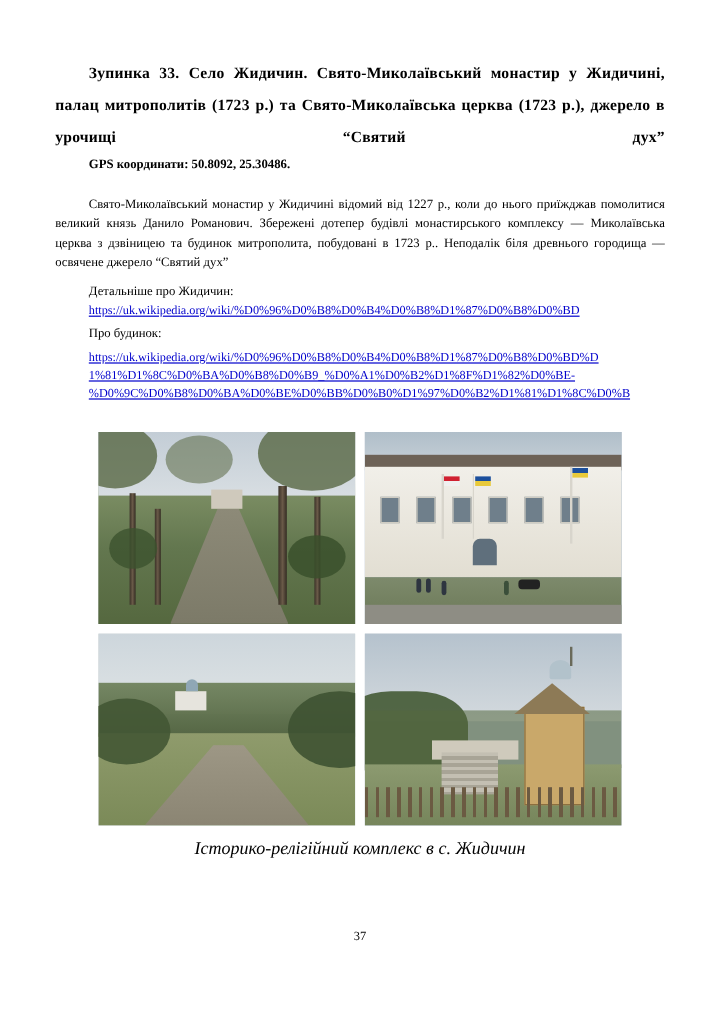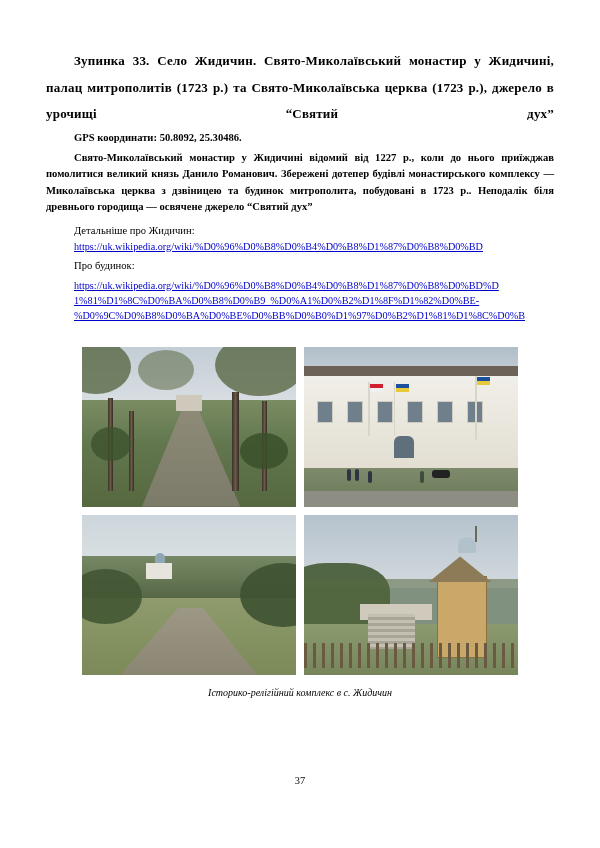--- a/index.html
+++ b/index.html
@@ -40,22 +40,21 @@
     text-indent: 28px;
   }
   .body-para {
     font-size: 10.6px;
     line-height: 1.52;
     text-align: justify;
     margin: 0;
   }
   .body-para.first {
     text-indent: 28px;
-    margin-top: 4px;
-    font-weight: bold;
+    margin-top: 17px;
   }
   .detail-line {
     font-size: 10.6px;
     line-height: 1.5;
     text-indent: 28px;
     margin: 0;
     margin-top: 8px;
   }
   .link {
     font-size: 10.2px;
@@ -94,21 +93,21 @@
   }
   .photo {
     position: relative;
     overflow: hidden;
     border: 0;
   }
   .row1 .photo { width: 214px; height: 160px; }
   .row2 .photo { width: 214px; height: 160px; }
   .caption {
     text-align: center;
-    font-size: 10px;
+    font-size: 15px;
     font-style: italic;
     margin-top: 12px;
   }
   .page-number {
     position: absolute;
     bottom: 62px;
     left: 0;
     width: 600px;
     text-align: center;
     font-size: 10.4px;

